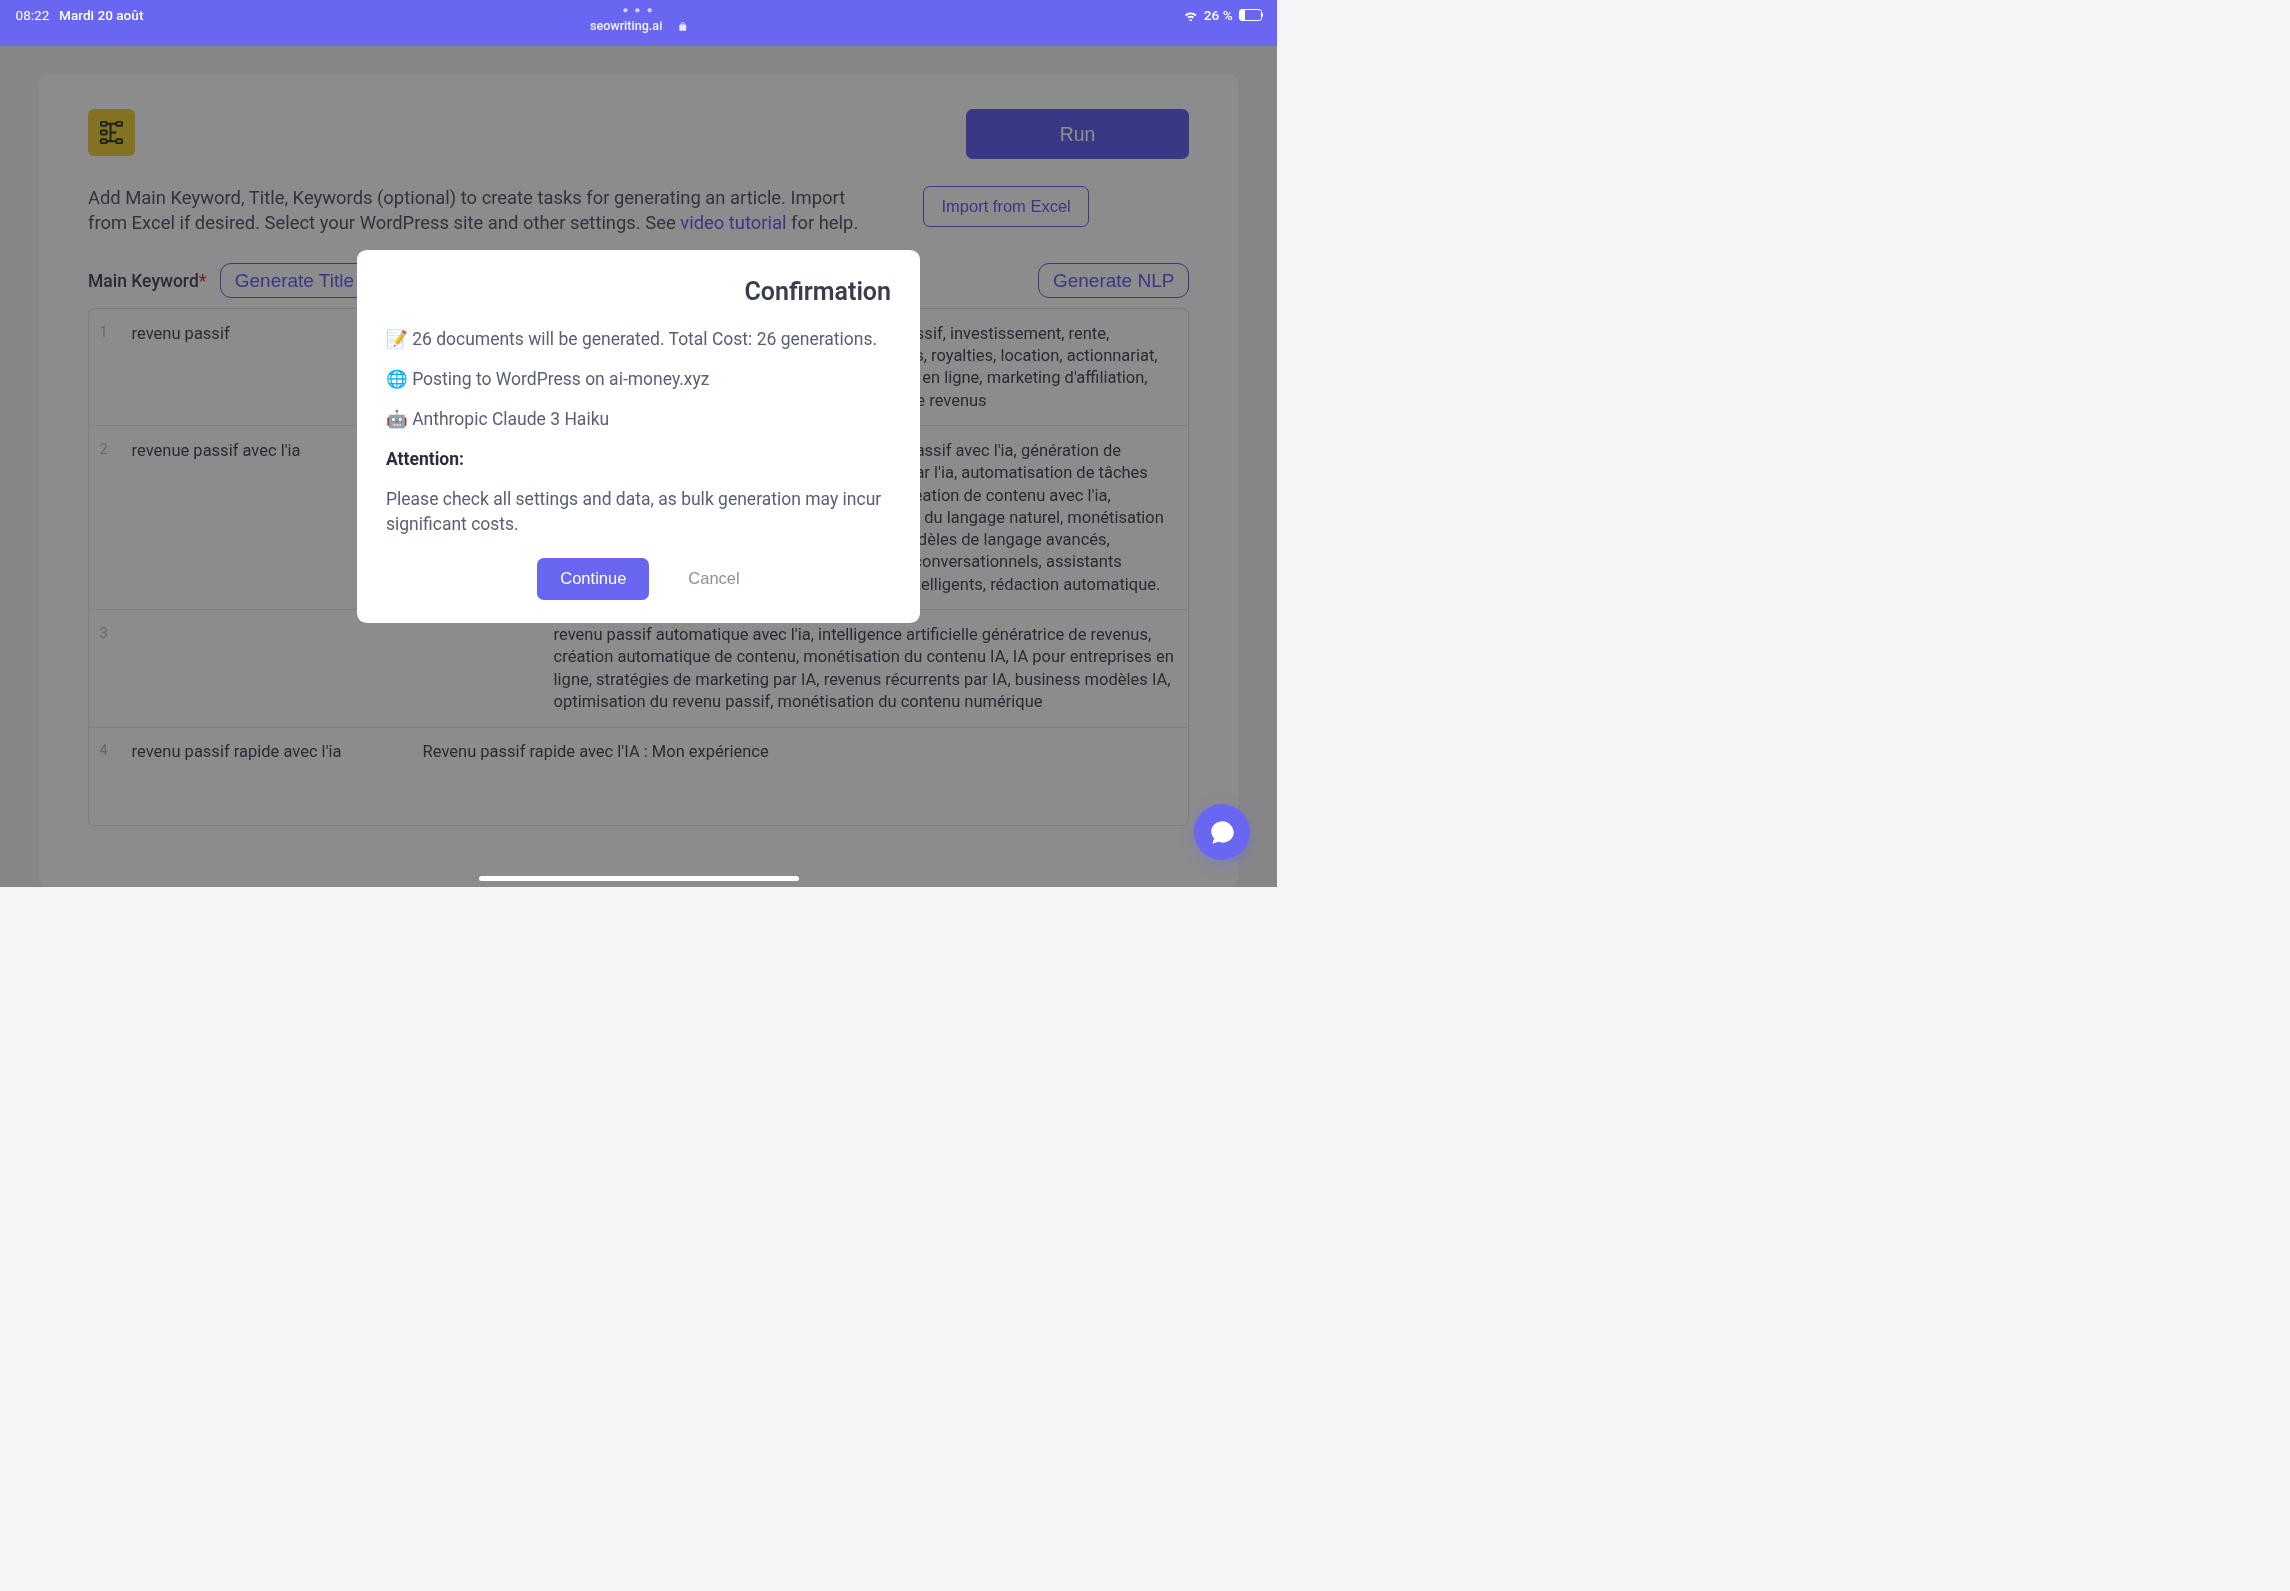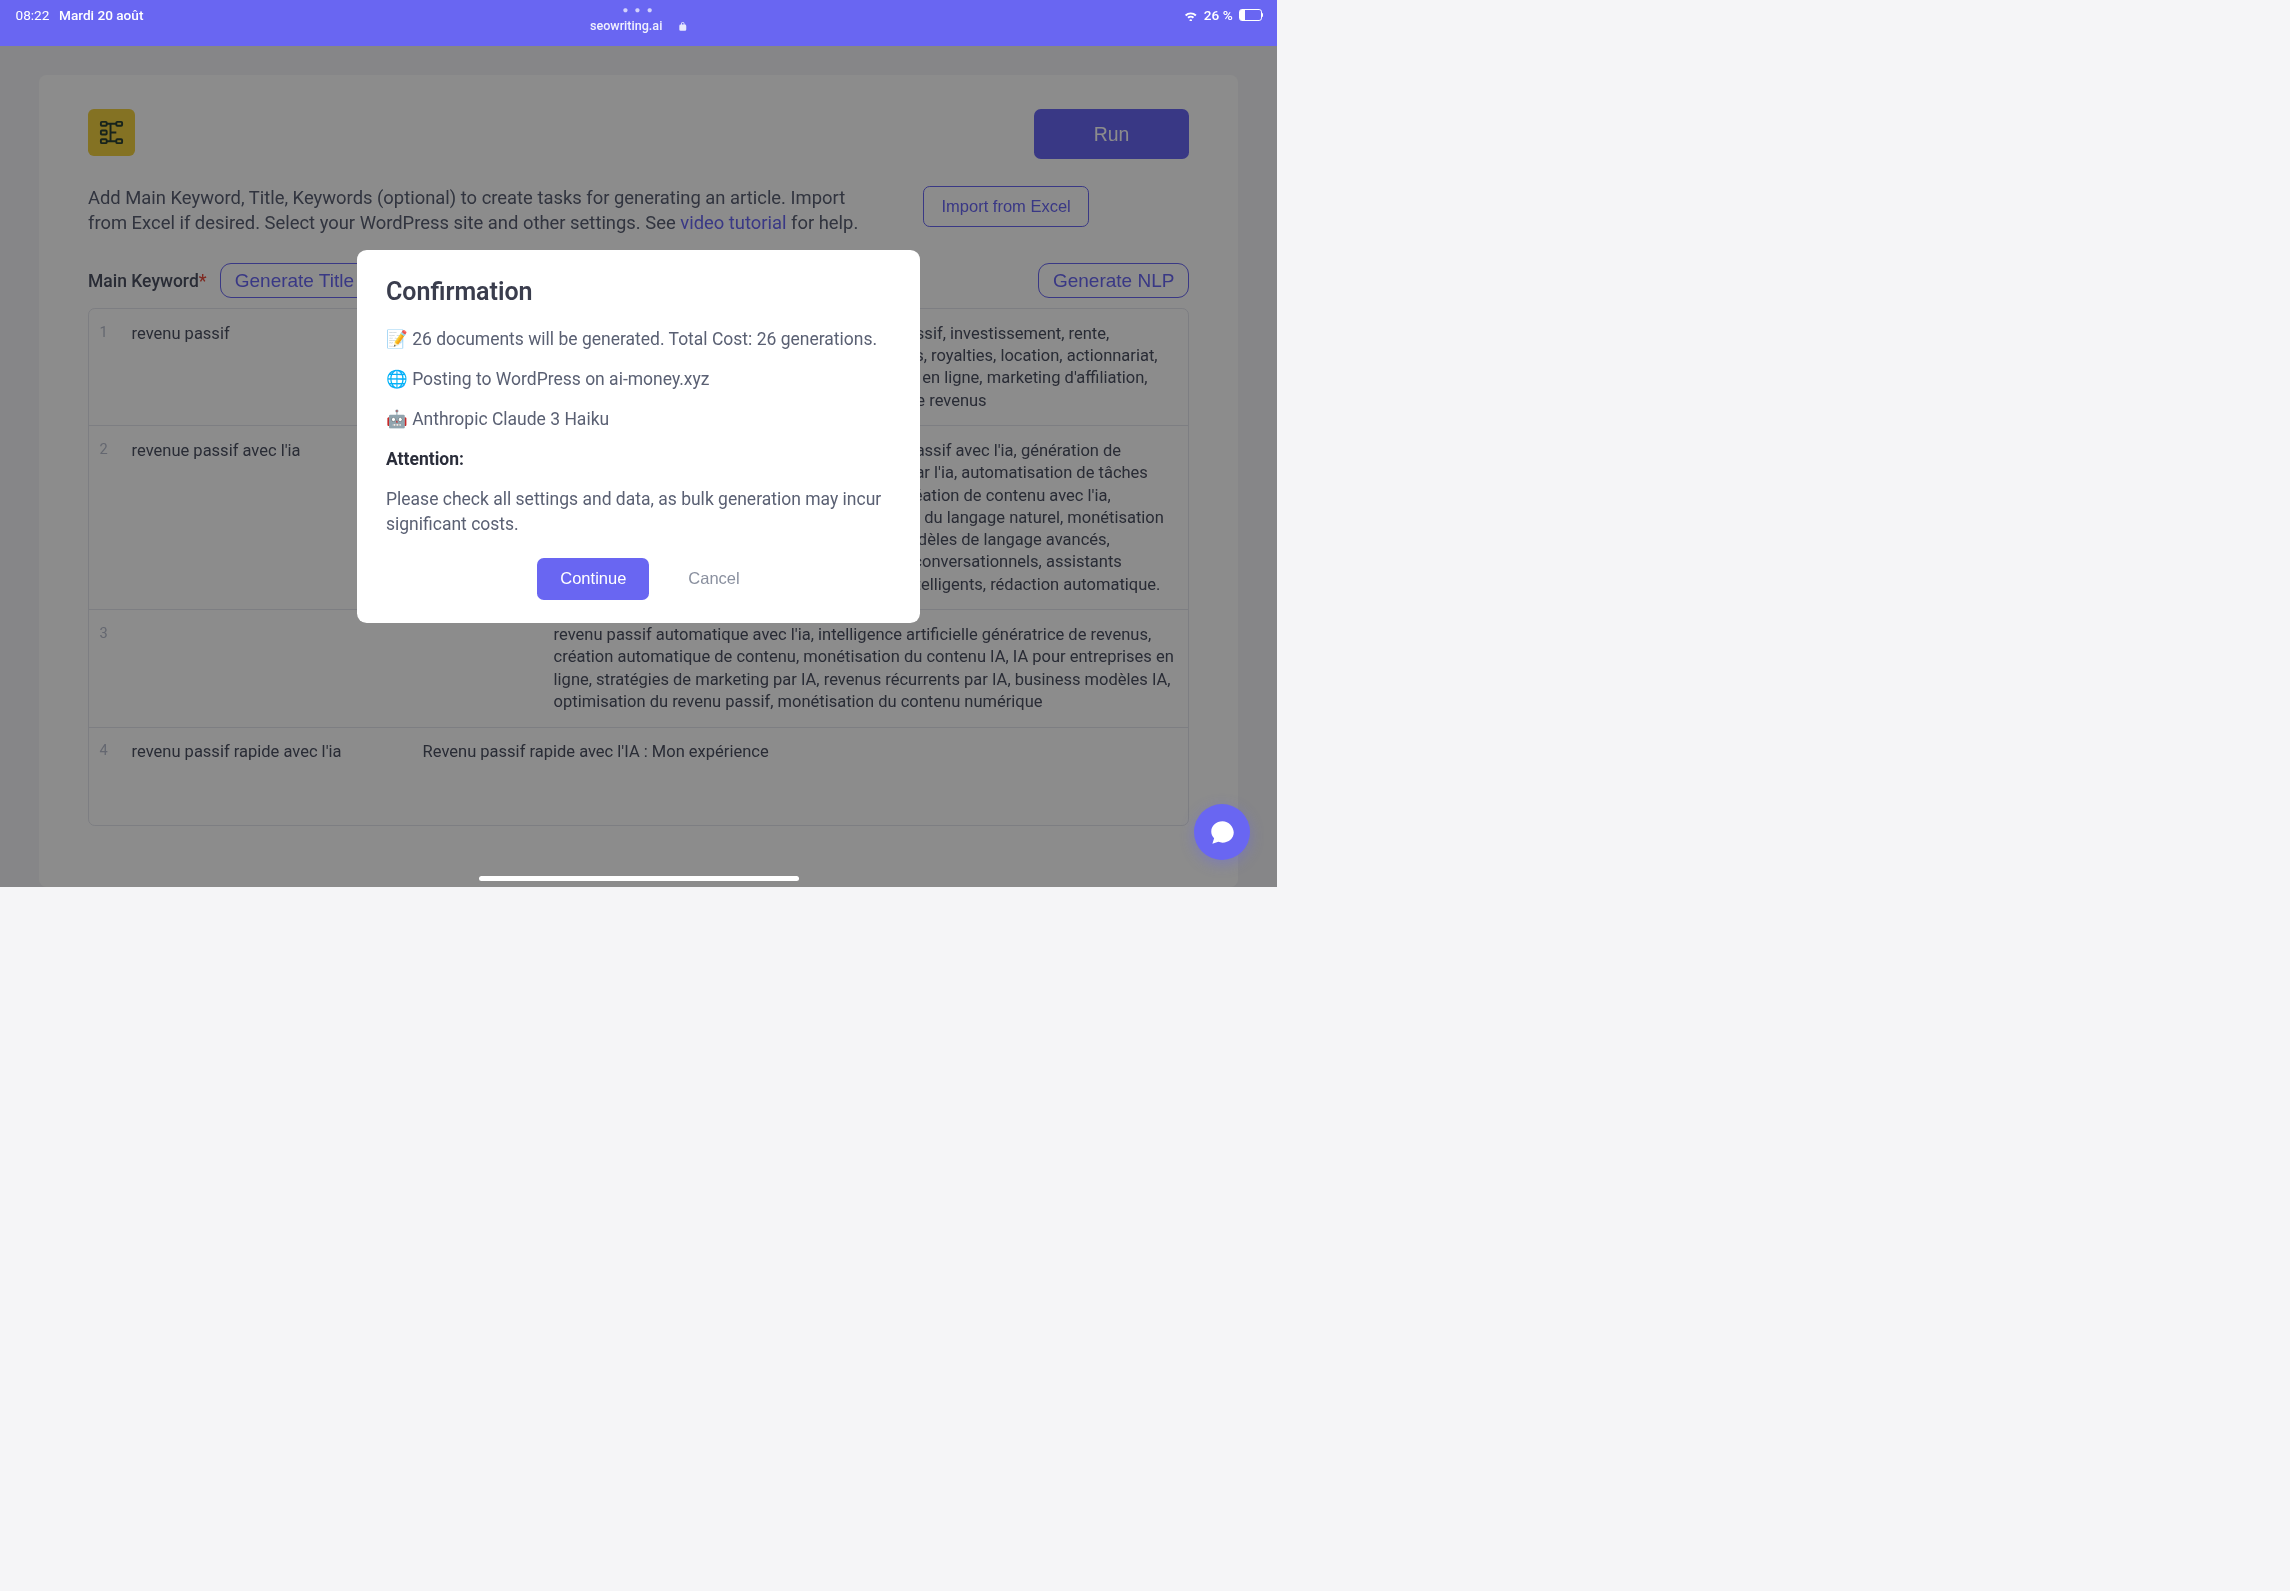--- a/index.html
+++ b/index.html
@@ -79,21 +79,21 @@
   font-size: 14.6px; font-weight: 700;
   margin-left: 7.8px;
   vertical-align: middle;
 }
 .run-btn {
   background: #6966f2;
   color: #fff;
   border: none;
   border-radius: 6.8px;
   padding: 13.6px 0;
-  width: 155px;
+  width: 223px;
   font-size: 19.4px;
   font-weight: 500;
   cursor: pointer;
 }
 
 .instructions-row {
   display: flex;
   justify-content: flex-start;
   align-items: flex-start;
   gap: 39px;
@@ -178,21 +178,21 @@
   justify-content: center;
 }
 .modal {
   background: #fff;
   border-radius: 9.7px;
   width: 563px;
   margin-top: 204px;
   padding: 27px 29px 23px;
 }
 .modal h2 {
-  text-align: left;
+  text-align: right;
   font-size: 25px;
   color: #3a3d4d;
   font-weight: 600;
   margin-bottom: 21.3px;
 }
 .modal p {
   font-size: 17.5px;
   color: #5a6073;
   line-height: 1.4;
   margin-bottom: 15.5px;

